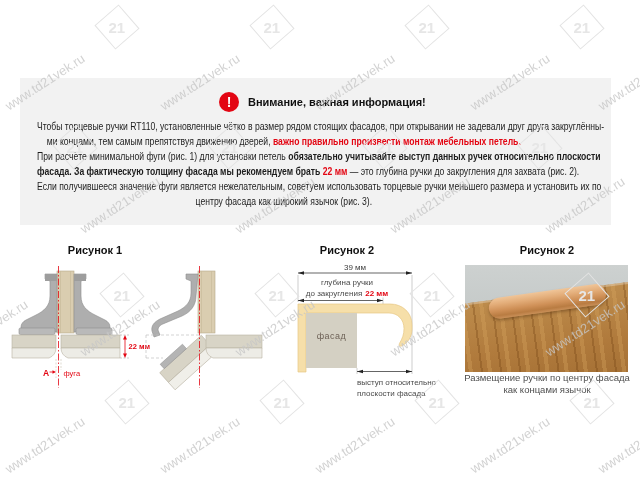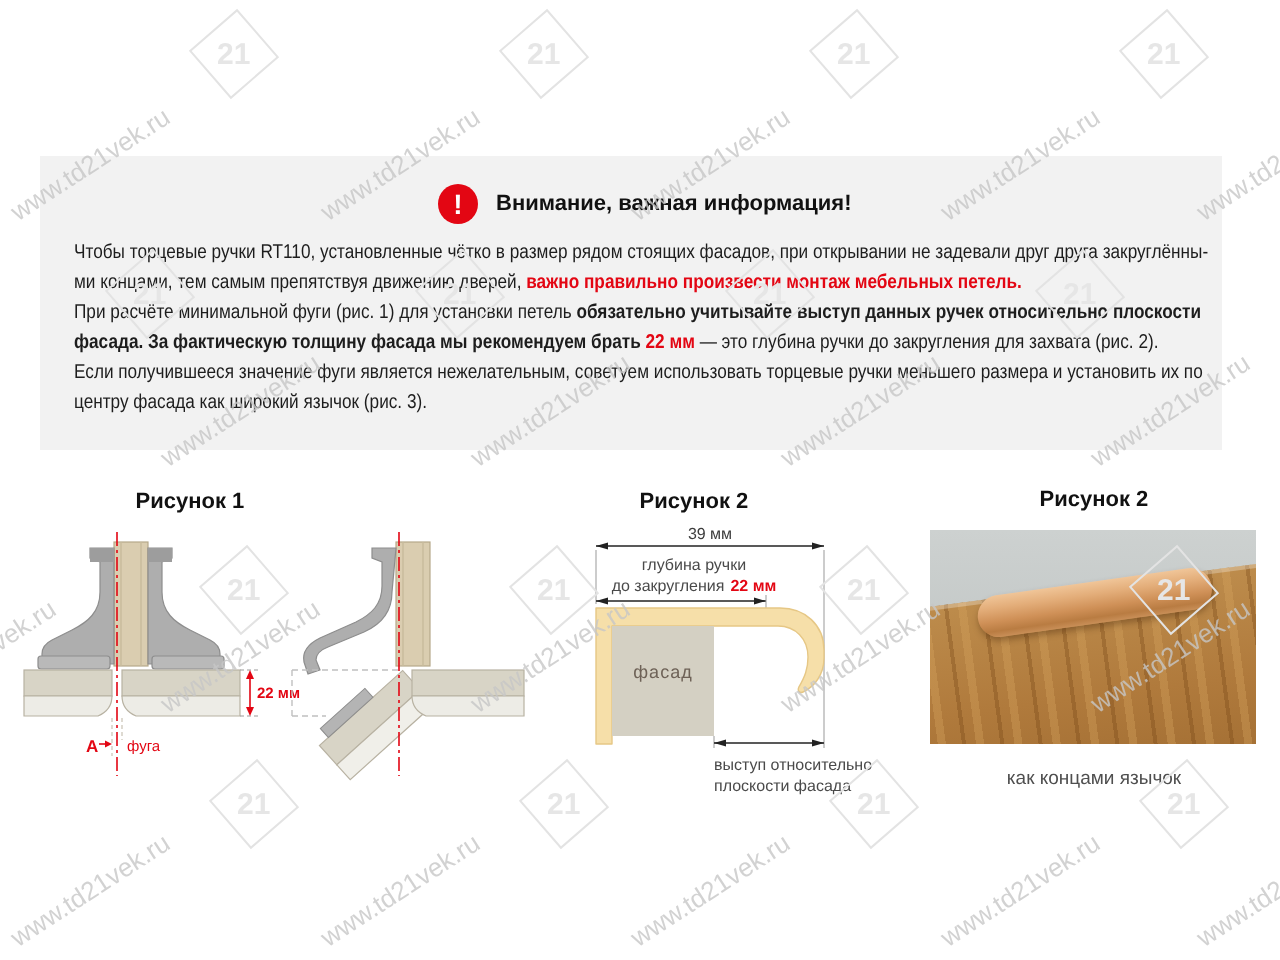--- a/index.html
+++ b/index.html
@@ -11,21 +11,21 @@
            transform:translate(-50%,-50%) rotate(-33deg);}
   .wm-logo{position:absolute;width:30px;height:30px;border:1.5px solid #e3e3e3;
            transform:translate(-50%,-50%) rotate(49deg);display:flex;align-items:center;justify-content:center;}
   .wm-logo span{transform:rotate(-49deg);font-size:15px;font-weight:bold;color:#e6e6e6;}
   
   .notice{position:absolute;left:20px;top:78px;width:591px;height:147px;background:#f2f2f2;z-index:1;}
   .notice-header{position:absolute;left:0;top:14px;width:100%;height:22px;}
   .warn-icon{position:absolute;left:199px;top:0;width:20px;height:20px;border-radius:50%;
              background:#e30613;color:#fff;font-weight:bold;font-size:14px;line-height:20px;text-align:center;}
   .notice-title{position:absolute;left:228px;top:4px;font-size:11px;font-weight:bold;color:#111;}
-  .paragraph{position:absolute;left:17px;top:41px;width:574px;}
+  .paragraph{position:absolute;left:17px;top:41px;width:574px;text-align:center;}
   .p-line{font-size:10px;line-height:15px;white-space:nowrap;transform:scaleX(.86);transform-origin:0 50%;color:#1d1d1d;}
   .b{font-weight:bold;}
   .rb{font-weight:bold;color:#e30613;}
   
   .fig-svg{position:absolute;top:238px;z-index:1;}
   svg text{font-family:"Liberation Sans",sans-serif;}
   .fig-title{font-size:11px;font-weight:bold;fill:#111;}
   .dim-text{font-size:8px;fill:#3c3c3c;}
   .lbl-text{font-size:8px;fill:#4a4a4a;}
   .red-dim{font-size:7.5px;font-weight:bold;fill:#e30613;}
@@ -164,21 +164,21 @@
   </g>
 </svg>
 
 <div class="fig3">
   <div class="fig3-title">Рисунок 2</div>
   <div class="photo">
     <div class="wood"></div>
     <div class="handle3"></div>
   </div>
   <div class="fig3-caption">
-    <br>
+    <span>Размещение ручки по центру фасада</span><br>
     <span>как концами язычок</span>
   </div>
 </div>
 
 <div class="wm-layer" id="wm-layer">
     <div class="wm-text" style="left: 45px; top: 82px;">www.td21vek.ru</div>
     <div class="wm-text" style="left: 200px; top: 82px;">www.td21vek.ru</div>
     <div class="wm-text" style="left: 355px; top: 82px;">www.td21vek.ru</div>
     <div class="wm-text" style="left: 510px; top: 82px;">www.td21vek.ru</div>
     <div class="wm-text" style="left: 638px; top: 82px;">www.td21vek.ru</div>

